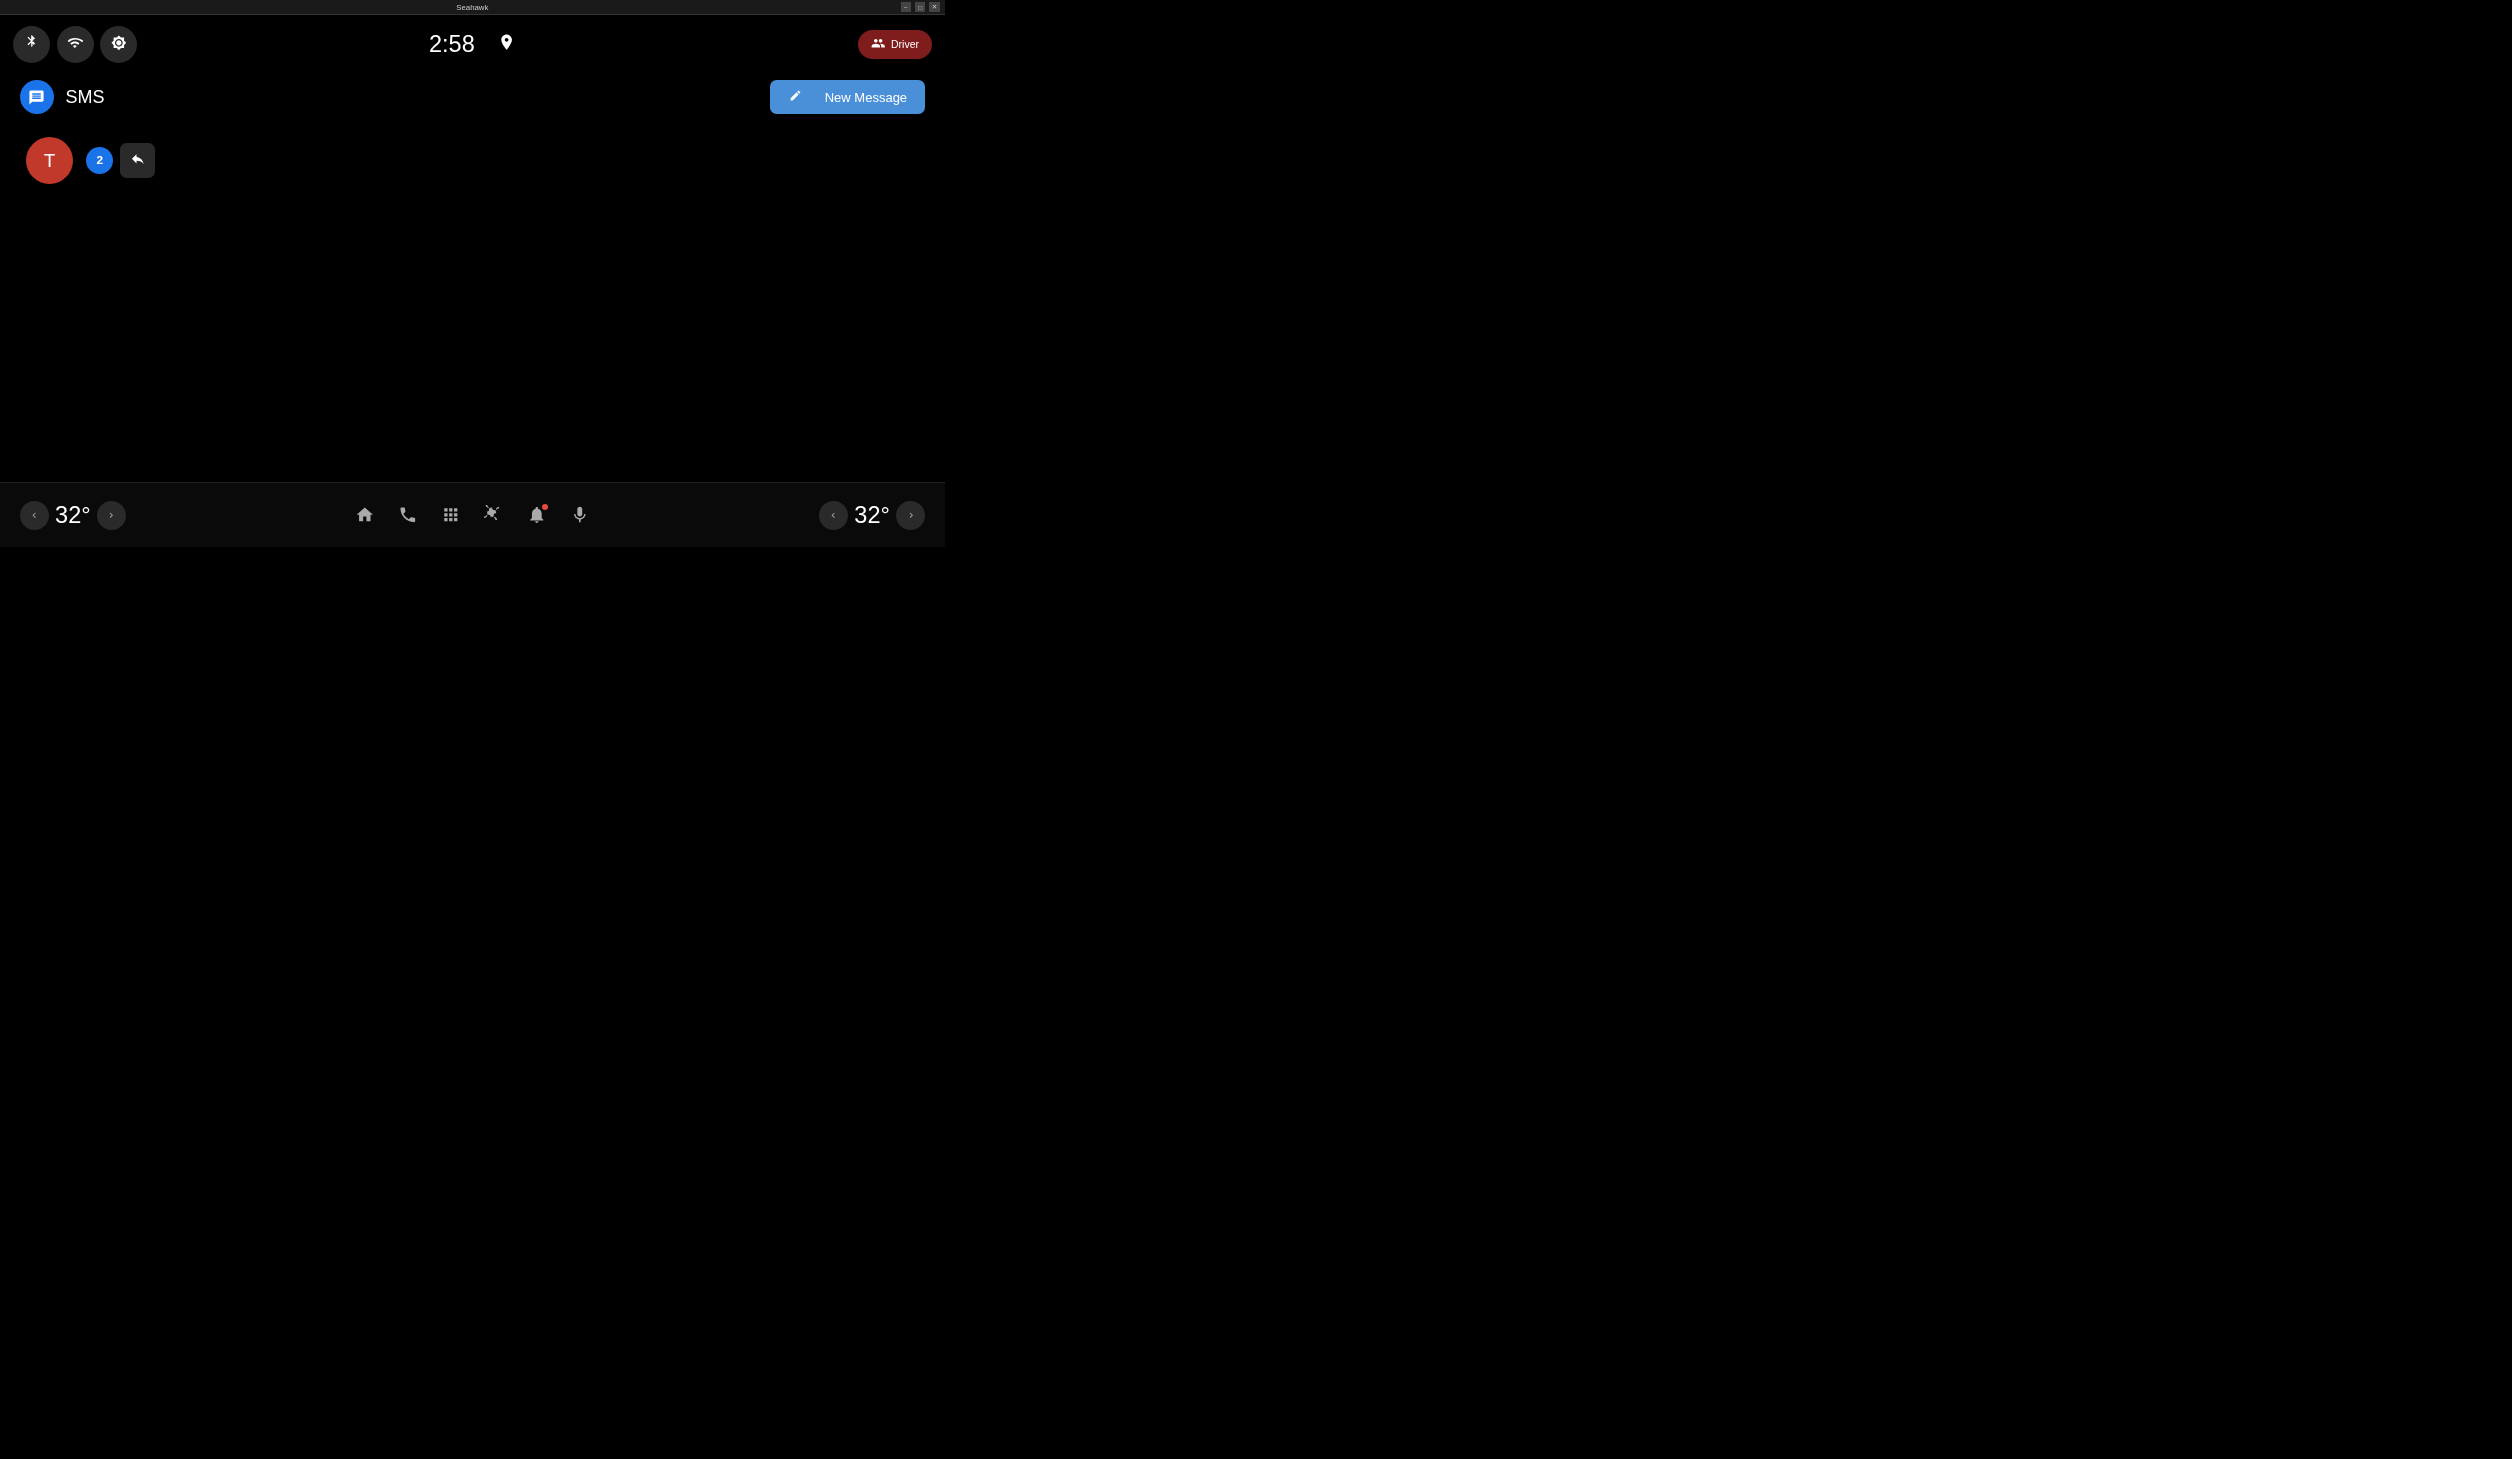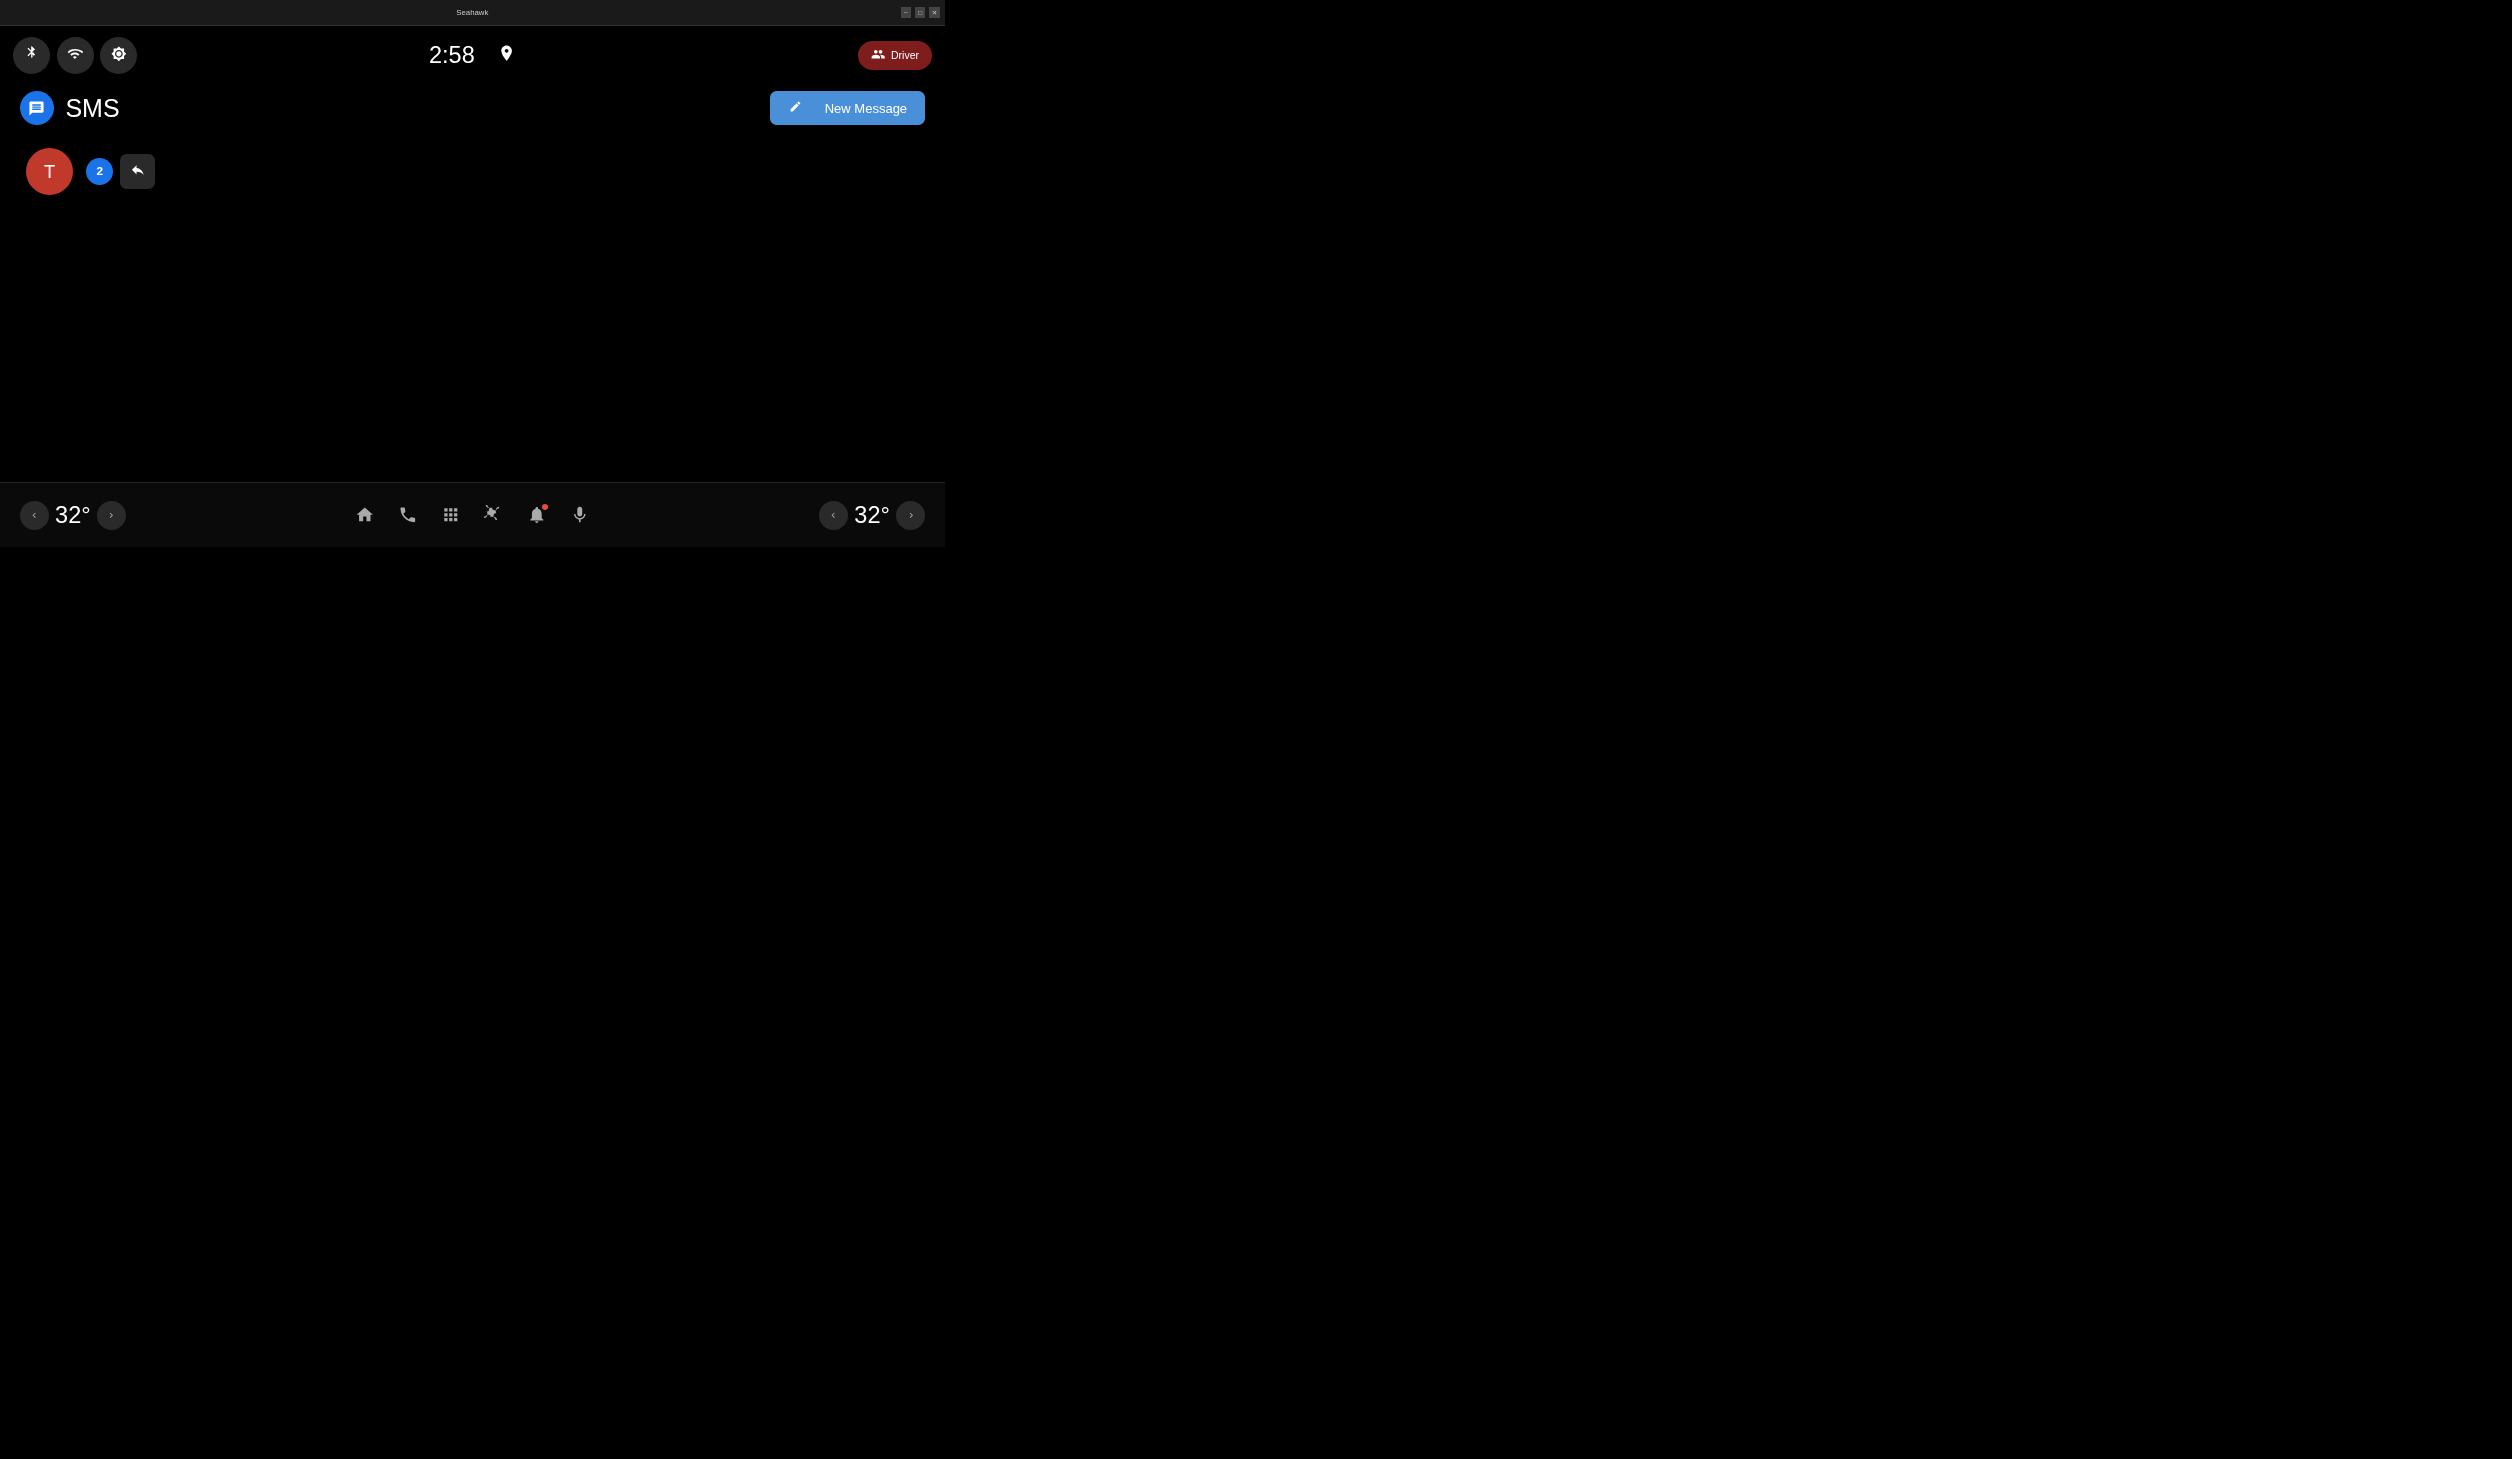--- a/index.html
+++ b/index.html
@@ -14,21 +14,21 @@
       font-family: 'Segoe UI', Arial, sans-serif;
       width: 945px;
       height: 547px;
       overflow: hidden;
       position: relative;
     }
 
     
     .title-bar {
       background-color: #1a1a1a;
-      height: 26px;
+      height: 15px;
       display: flex;
       align-items: center;
       justify-content: space-between;
       padding: 0 5.2px;
       border-bottom: 0.7px solid #333;
     }
 
     .title-bar-title {
       font-size: 7.8px;
       color: #ccc;
@@ -137,21 +137,21 @@
       border-radius: 50%;
       background-color: #1a73e8;
       display: flex;
       align-items: center;
       justify-content: center;
       font-size: 14.4px;
       color: #fff;
     }
 
     .app-title {
-      font-size: 25px;
+      font-size: 18px;
       color: #fff;
       font-weight: 400;
     }
 
     .new-message-btn {
       background-color: #4a90d9;
       border: none;
       color: #fff;
       padding: 9.1px 18.3px;
       border-radius: 6.5px;

